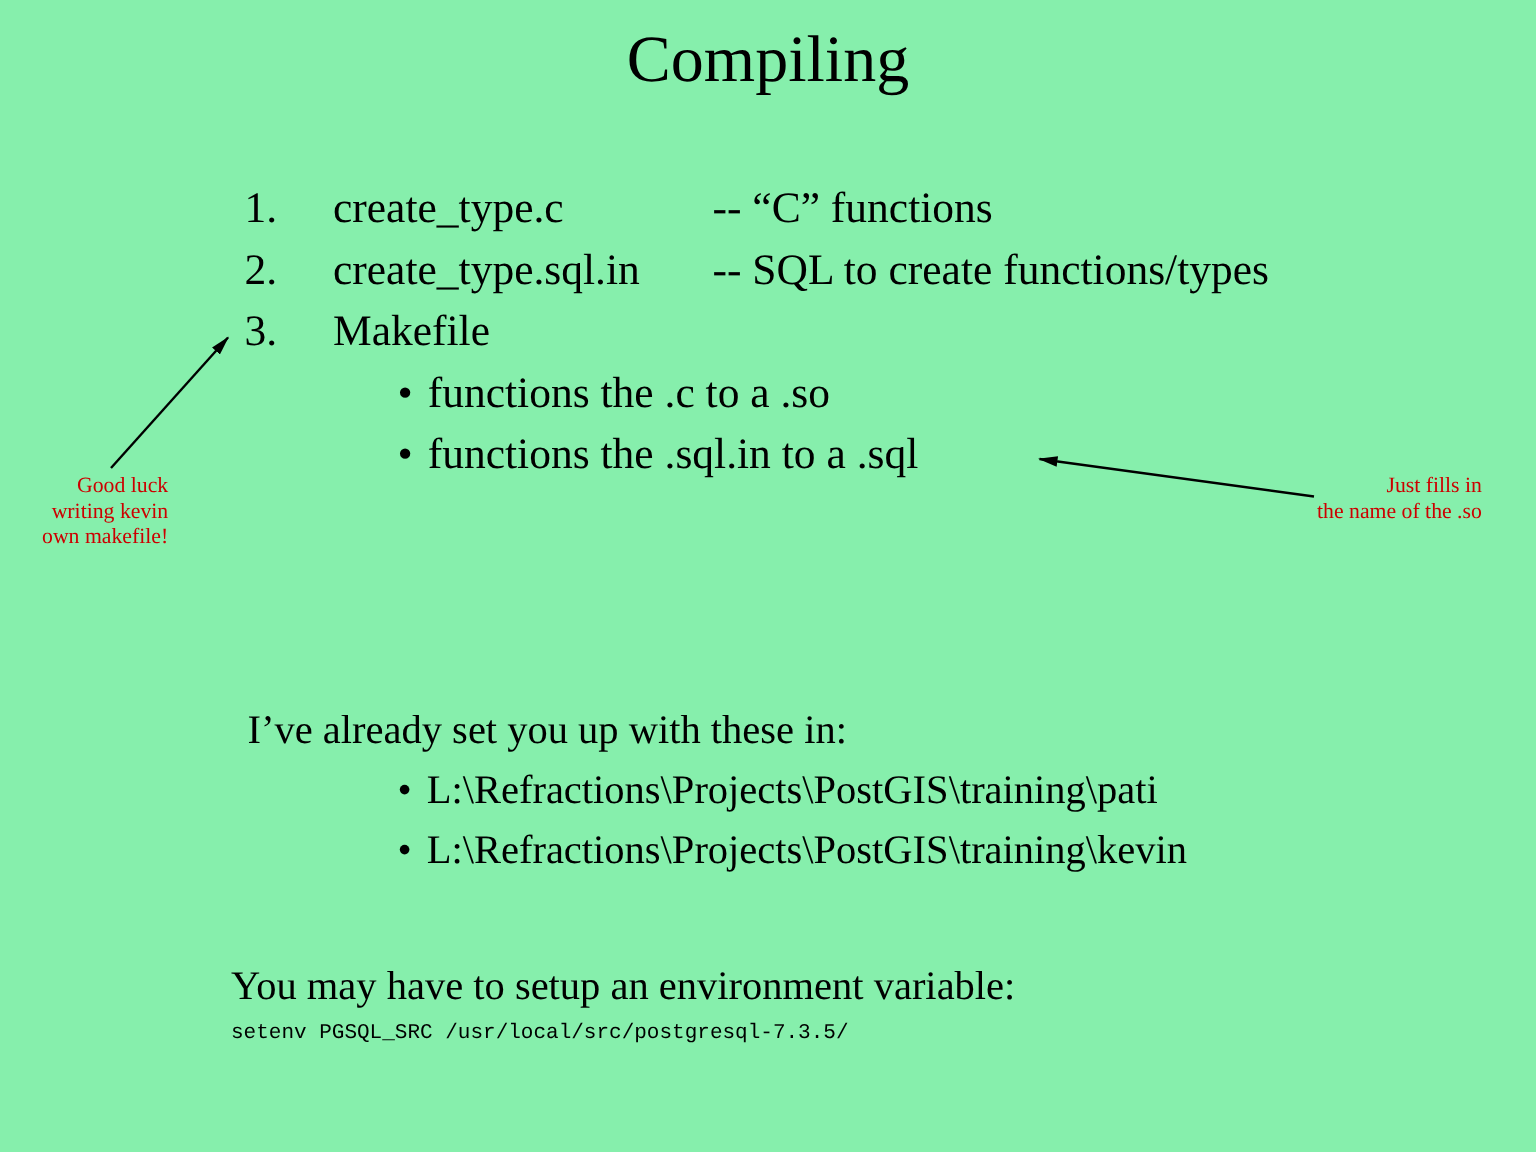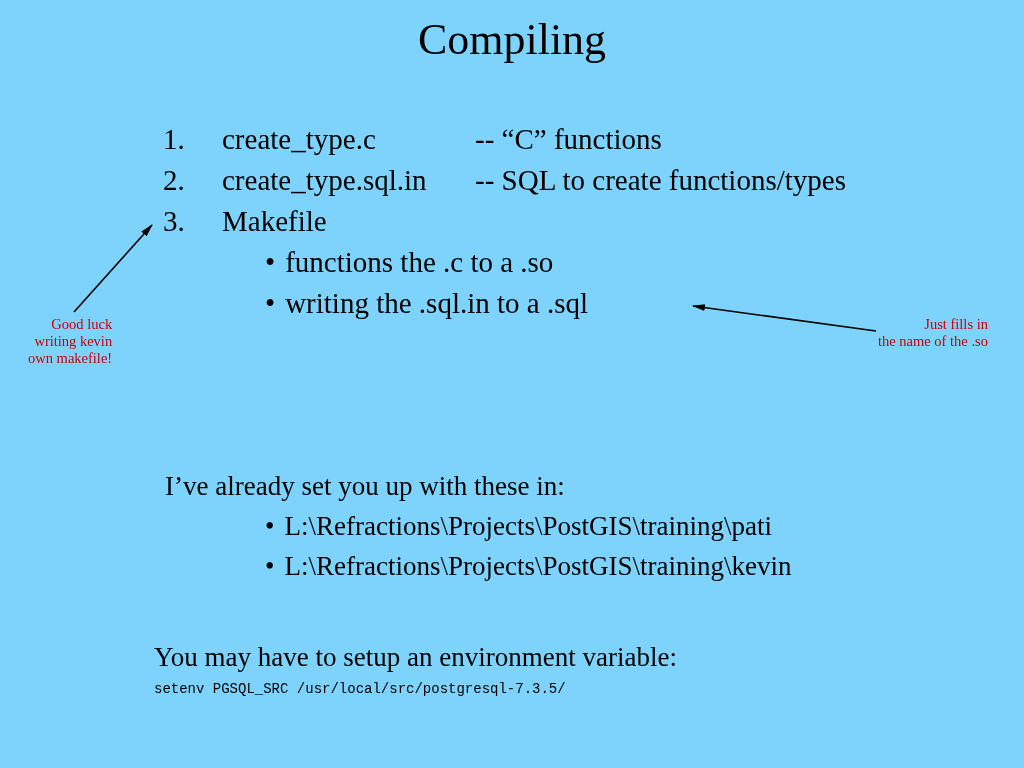--- a/index.html
+++ b/index.html
@@ -4,21 +4,21 @@
 <style>
   html, body {
     margin: 0;
     padding: 0;
     background: #ffffff;
   }
   .slide {
     position: relative;
     width: 1024px;
     height: 768px;
-    background: #7dd3fc;
+    background: #86efac;
     font-family: "Liberation Serif", serif;
     color: #000000;
     overflow: hidden;
   }
   .title {
     position: absolute;
     top: 14px;
     left: 0;
     width: 100%;
     text-align: center;
@@ -107,21 +107,21 @@
       <span class="name">Makefile</span>
       <span class="desc"></span>
     </div>
     <div class="sub-bullets">
       <div class="sub-bullet">
         <span class="bullet">•</span>
         <span>functions the .c to a .so</span>
       </div>
       <div class="sub-bullet">
         <span class="bullet">•</span>
-        <span>writing the .sql.in to a .sql</span>
+        <span>functions the .sql.in to a .sql</span>
       </div>
     </div>
   </div>
 
   <div class="annotation annotation-left">
     <div>Good luck</div>
     <div>writing kevin</div>
     <div>own makefile!</div>
   </div>
 

